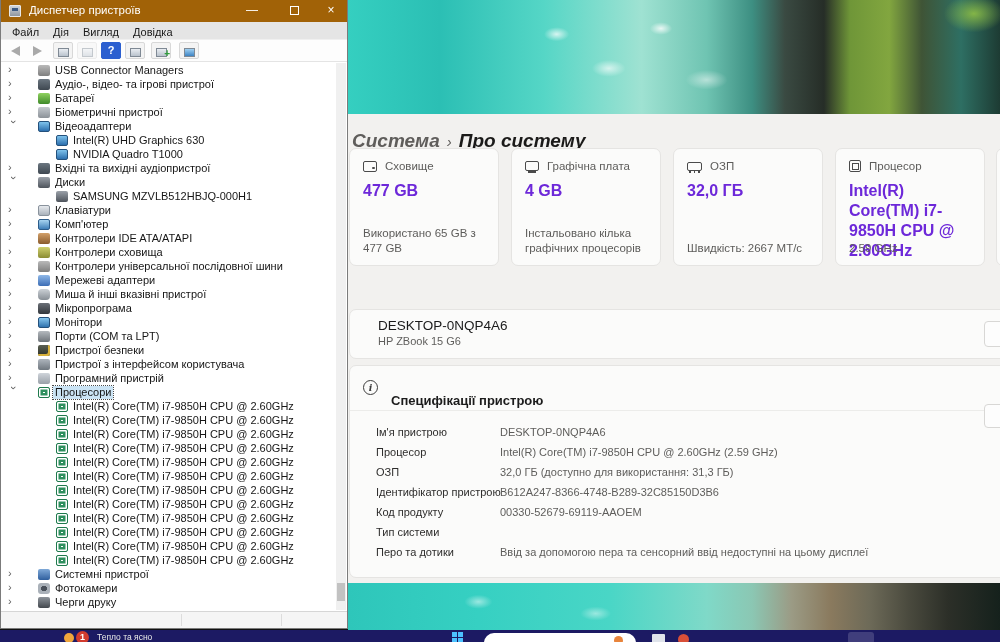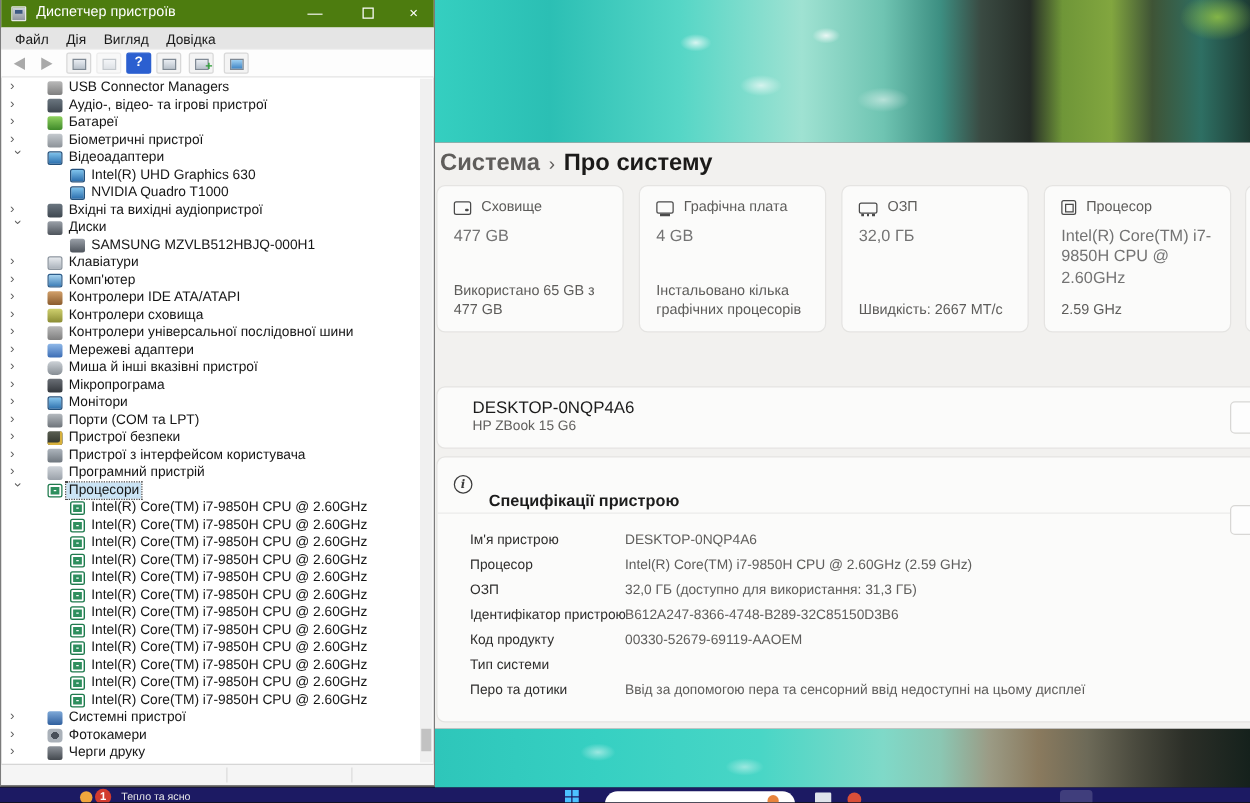--- a/index.html
+++ b/index.html
@@ -18,29 +18,29 @@
   }
   .wall-bottom { top:583px; height:47px;
     background:
       radial-gradient(20px 10px at 20% 40%, rgba(255,255,255,.5), rgba(255,255,255,0) 70%),
       radial-gradient(22px 10px at 38% 65%, rgba(255,255,255,.45), rgba(255,255,255,0) 70%),
       linear-gradient(90deg,#2ec6ba 0%,#36d0c2 20%,#49d6c6 40%,#7fd9c8 55%,#8bc7b3 62%,#9b9b85 68%,#8a7a5e 74%,#6d6a58 80%,#4a4a3e 86%,#2c2f28 92%,#15211c 100%);
   }
 
   
   .settings { position:absolute; left:348px; top:114px; width:652px; height:469px; background:#f2f1ef; overflow:hidden; }
-  .breadcrumb { position:absolute; left:4px; top:6px; font-size:19px; white-space:nowrap; }
+  .breadcrumb { position:absolute; left:4px; top:16px; font-size:19px; white-space:nowrap;font-style:italic; }
   .breadcrumb .sect { color:#5f5d5b; font-weight:600; }
   .breadcrumb .sep { color:#5f5d5b; font-size:15px; padding:0 7px; }
   .breadcrumb .page { color:#1b1a19; font-weight:600; }
 
   .cards { position:absolute; left:1px; top:34px; height:118px; }
   .card { position:absolute; top:0; width:150px; height:118px; background:#fbfbfa; border:1px solid #e5e4e2; border-radius:7px; padding:11px 13px; }
   .card-h { display:flex; align-items:center; gap:8px; color:#5d5c5a; font-size:11.5px;text-align:right; }
-  .card-v { margin-top:9px; font-size:13px; font-weight:400; color:#737373; line-height:1.25; }
+  .card-v { margin-top:9px; font-size:16px; font-weight:700; color:#6d28d9; line-height:1.25; }
   .card-f { position:absolute; left:13px; right:8px; bottom:10px; font-size:11.5px; color:#5d5c5a; line-height:1.25; }
   .card-sliver { position:absolute; left:648px; top:34px; width:20px; height:118px; background:#fbfbfa; border:1px solid #e5e4e2; border-radius:7px 0 0 7px; }
 
   
   .cic { position:relative; display:inline-block; flex:none; }
   .cic-storage { width:14px; height:11px; border:1.4px solid #4a4a4a; border-radius:2px; }
   .cic-storage::after { content:""; position:absolute; right:1.5px; bottom:1.5px; width:2.5px; height:2.5px; border-radius:50%; background:#4a4a4a; }
   .cic-gpu { width:14px; height:10px; border:1.4px solid #4a4a4a; border-radius:2px; }
   .cic-gpu::after { content:""; position:absolute; left:2px; right:2px; bottom:-3px; height:1.6px; background:#4a4a4a; }
   .cic-ram { width:15px; height:9px; border:1.4px solid #4a4a4a; border-radius:2px; }
@@ -60,21 +60,21 @@
   .spec-head { position:absolute; left:0; right:0; top:0; height:45px; border-bottom:1px solid #ececea; }
   .info-ic { position:absolute; left:13px; top:14px; width:15px; height:15px; border:1.2px solid #3c3c3c; border-radius:50%; color:#3c3c3c; font:italic 700 9.5px "DejaVu Serif",serif; text-align:center; line-height:13px; }
   .spec-title { position:absolute; left:41px; top:27px; font-size:13px; font-weight:600; color:#1c1c1c; }
   .spec-rows { position:absolute; left:0; top:57px; right:0; }
   .spec-row { position:relative; height:20px; font-size:11px; }
   .spec-row .lb { position:absolute; left:26px; top:3px; color:#2e2d2c; }
   .spec-row .vl { position:absolute; left:150px; top:3px; color:#5e5d5b; white-space:nowrap; }
 
   
   .dm { position:absolute; left:0; top:0; width:348px; height:629px; background:#fff; border:1px solid #7b7b7b; border-top:none; }
-  .dm-titlebar { position:absolute; left:0; top:0; right:0; height:22px; background:#4d7c0f; color:#fff; }
+  .dm-titlebar { position:absolute; left:0; top:0; right:0; height:22px; background:#a16207; color:#fff; }
   .dm-appicon { position:absolute; left:8px; top:5px; width:12px; height:12px; background:linear-gradient(#cfd4da,#8f969e); border:1px solid #e8e8e8; border-radius:1px; }
   .dm-appicon::after { content:""; position:absolute; left:2px; top:2px; right:2px; height:3px; background:#3d5a82; }
   .dm-title { position:absolute; left:28px; top:4px; font-size:11.5px; }
   .winbtn { position:absolute; top:0; width:34px; height:22px; color:#fff; text-align:center; font-size:12px; line-height:21px; }
   .wb-min { left:234px; } .wb-max { left:276px; } .wb-close { left:313px; }
   .wb-max i { display:inline-block; width:9px; height:9px; border:1px solid #fff; margin-top:6px; }
 
   .dm-menubar { position:absolute; left:0; top:22px; right:0; height:18px; background:#e5e5e5; border-bottom:1px solid #f0f0f0; padding-left:4px; }
   .menu-item { display:inline-block; font-size:11px; color:#1a1a1a; padding:2px 7px; }
 

